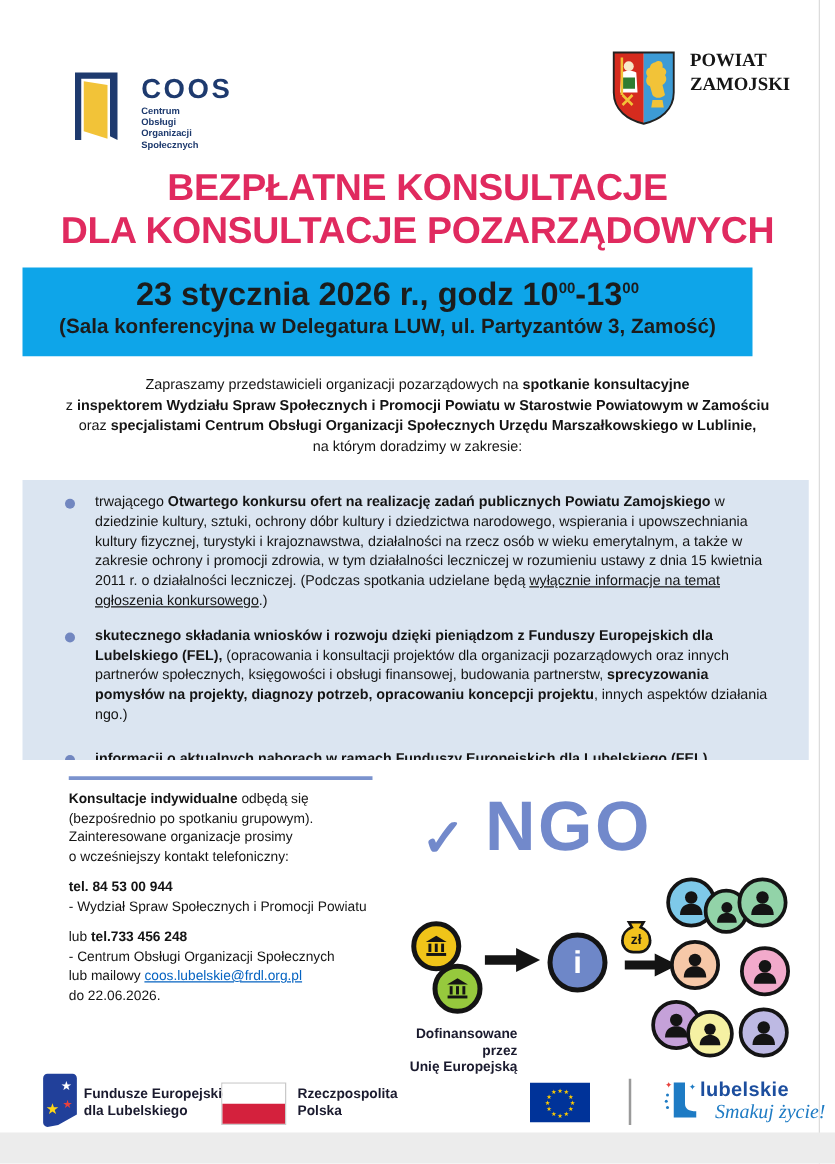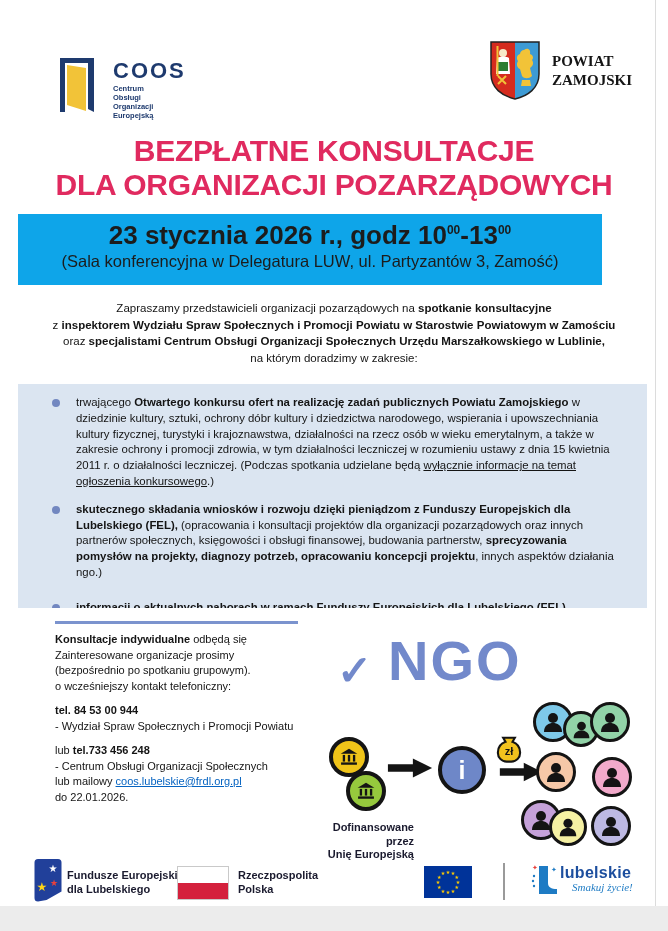--- a/index.html
+++ b/index.html
@@ -9,32 +9,32 @@
   }
   .abs{position:absolute;}
   .b{font-weight:700;}
   .u{text-decoration:underline;}
 
   
   .coos{left:54px;top:28px;display:flex;align-items:flex-start;margin-top:28px;}
   .coos-text{margin-left:9px;margin-top:4px;color:#1E3A6E;}
   .coos-acronym{font-size:22px;font-weight:700;letter-spacing:2px;line-height:22px;}
   .coos-sub{font-size:7.5px;font-weight:700;line-height:9px;margin-top:2px;}
-  .powiat{left:488px;top:40px;display:flex;align-items:center;}
+  .powiat{left:488px;top:40px;display:flex;}
   .powiat-text{margin-left:10px;font-family:"Liberation Serif",serif;font-weight:700;font-size:15px;line-height:19px;color:#151515;}
 
   
   .title{left:0;top:134px;width:668px;text-align:center;color:#E02A5F;
          font-size:30px;line-height:34px;font-weight:700;letter-spacing:-0.3px;}
 
   
   .banner{left:18px;top:214px;width:584px;height:71px;background:#0ea5e9;text-align:center;color:#1c1c1c;}
   .banner-date{margin-top:6px;font-size:26px;font-weight:700;}
   .banner-date .sup{font-size:12px;vertical-align:10px;}
-  .banner-loc{font-size:16.5px;font-weight:400;margin-top:1px;}
+  .banner-loc{font-size:16.5px;font-weight:700;margin-top:1px;}
 
   
   .intro{left:10px;top:300px;width:648px;text-align:center;font-size:11.5px;line-height:16.5px;color:#141414;}
 
   
   .box{left:18px;top:384px;width:629px;height:224px;background:#DBE5F1;box-sizing:border-box;padding-top:11px;overflow:hidden;}
   .topic{position:relative;margin:0 30px 12px 58px;font-size:11.4px;line-height:15.8px;color:#141414;}
   .topic .dot{position:absolute;left:-24px;top:4px;width:8px;height:8px;border-radius:50%;background:#7287C0;}
   .topic.last{margin-top:19px;}
 
@@ -55,41 +55,41 @@
   .info-i{color:#fff;font-weight:700;font-size:25px;line-height:1;}
 
   
   .flogo-text{font-size:11px;font-weight:700;line-height:13.5px;color:#1A1A2E;}
   .pl-flag{left:177px;top:866px;width:52px;height:34px;border:1px solid #c9c9c9;box-sizing:border-box;}
   .pl-flag .w{height:50%;background:#fff;}
   .pl-flag .r{height:50%;background:#D4213D;}
   .eu-text{left:308px;top:821px;width:106px;text-align:right;}
   .fdiv{left:503px;top:863px;width:2px;height:37px;background:#9a9a9a;}
   .lub-name{left:560px;top:864px;font-size:16px;font-weight:700;color:#1C4E9E;letter-spacing:0.3px;}
-  .lub-slogan{left:572px;top:881px;font-size:11px;font-style:italic;color:#1E7BC4;font-family:"Liberation Serif",serif;}
+  .lub-slogan{left:572px;top:881px;font-size:16px;font-style:italic;color:#1E7BC4;font-family:"Liberation Serif",serif;}
 
   
   .right-edge{left:655px;top:0;width:1px;height:931px;background:#dcdcdc;}
   .bottom-strip{left:0;top:906px;width:668px;height:25px;background:#ececec;}
 </style>
 </head>
 <body>
 
 <div class="abs coos">
   <svg width="50" height="60" viewBox="0 0 50 60">
     <path d="M6 2 L40 2 L40 56 L34 53 L34 7 L11 7 L11 56 L6 56 Z" fill="#1E3A6E"></path>
     <polygon points="13,9 32,12 32,55 13,49" fill="#F2C338"></polygon>
   </svg>
   <div class="coos-text">
     <div class="coos-acronym">COOS</div>
     <div class="coos-sub">
       <div>Centrum</div>
       <div>Obsługi</div>
       <div>Organizacji</div>
-      <div>Europejską</div>
+      <div>Społecznych</div>
     </div>
   </div>
 </div>
 
 <div class="abs powiat">
   <svg width="54" height="62" viewBox="0 0 54 62">
     <defs>
         <clipPath id="shield">
           <path d="M3 2 h48 v32 c0 14 -11 22 -24 25 C14 56 3 48 3 34 Z"></path>
         </clipPath>
@@ -110,21 +110,21 @@
     <path d="M3 2 h48 v32 c0 14 -11 22 -24 25 C14 56 3 48 3 34 Z" fill="none" stroke="#222" stroke-width="1.5"></path>
   </svg>
   <div class="powiat-text">
     <div>POWIAT</div>
     <div>ZAMOJSKI</div>
   </div>
 </div>
 
 <div class="abs title">
   <div>BEZPŁATNE KONSULTACJE</div>
-  <div>DLA ORGANIZACJI POZARZĄDOWYCH</div>
+  <div>DLA KONSULTACJE POZARZĄDOWYCH</div>
 </div>
 
 <div class="abs banner">
   <div class="banner-date"><span>23 stycznia 2026 r., godz 10</span><span class="sup">00</span><span>-13</span><span class="sup">00</span></div>
   <div class="banner-loc">(Sala konferencyjna w Delegatura LUW, ul. Partyzantów 3, Zamość)</div>
 </div>
 
 <div class="abs intro">
   <div><span>Zapraszamy przedstawicieli organizacji pozarządowych na </span><span class="b">spotkanie konsultacyjne</span></div>
   <div><span>z </span><span class="b">inspektorem Wydziału Spraw Społecznych i Promocji Powiatu w Starostwie Powiatowym w Zamościu</span></div>
@@ -143,31 +143,31 @@
   </div>
   <div class="topic last">
     <span class="dot"></span>
     <span class="b">informacji o aktualnych naborach w ramach Funduszy Europejskich dla Lubelskiego (FEL) .</span>
   </div>
 </div>
 
 <div class="abs contact">
   <div class="rule"></div>
   <div><span class="b">Konsultacje indywidualne</span><span> odbędą się</span></div>
+  <div>(bezpośrednio po spotkaniu grupowym).</div>
   <div>Zainteresowane organizacje prosimy</div>
-  <div>(bezpośrednio po spotkaniu grupowym).</div>
   <div>o wcześniejszy kontakt telefoniczny:</div>
   <div class="sp"></div>
   <div class="b">tel. 84 53 00 944</div>
   <div>- Wydział Spraw Społecznych i Promocji Powiatu</div>
   <div class="sp"></div>
   <div><span>lub </span><span class="b">tel.733 456 248</span></div>
   <div>- Centrum Obsługi Organizacji Społecznych</div>
   <div><span>lub mailowy </span><a class="email">coos.lubelskie@frdl.org.pl</a></div>
-  <div>do 22.01.2026.</div>
+  <div>do 22.06.2026.</div>
 </div>
 
 <div class="abs ngo-check">✓</div>
 <div class="abs ngo-word">NGO</div>
 
 <div class="circ" style="left:329px;top:737px;width:40px;height:40px;background:#F0C419;">
   <svg width="20" height="20" viewBox="0 0 24 24" fill="#141414">
       <path d="M12 2 L22 8 H2 Z"></path>
       <rect x="4.5" y="9.5" width="2.8" height="8"></rect>
       <rect x="10.6" y="9.5" width="2.8" height="8"></rect>

